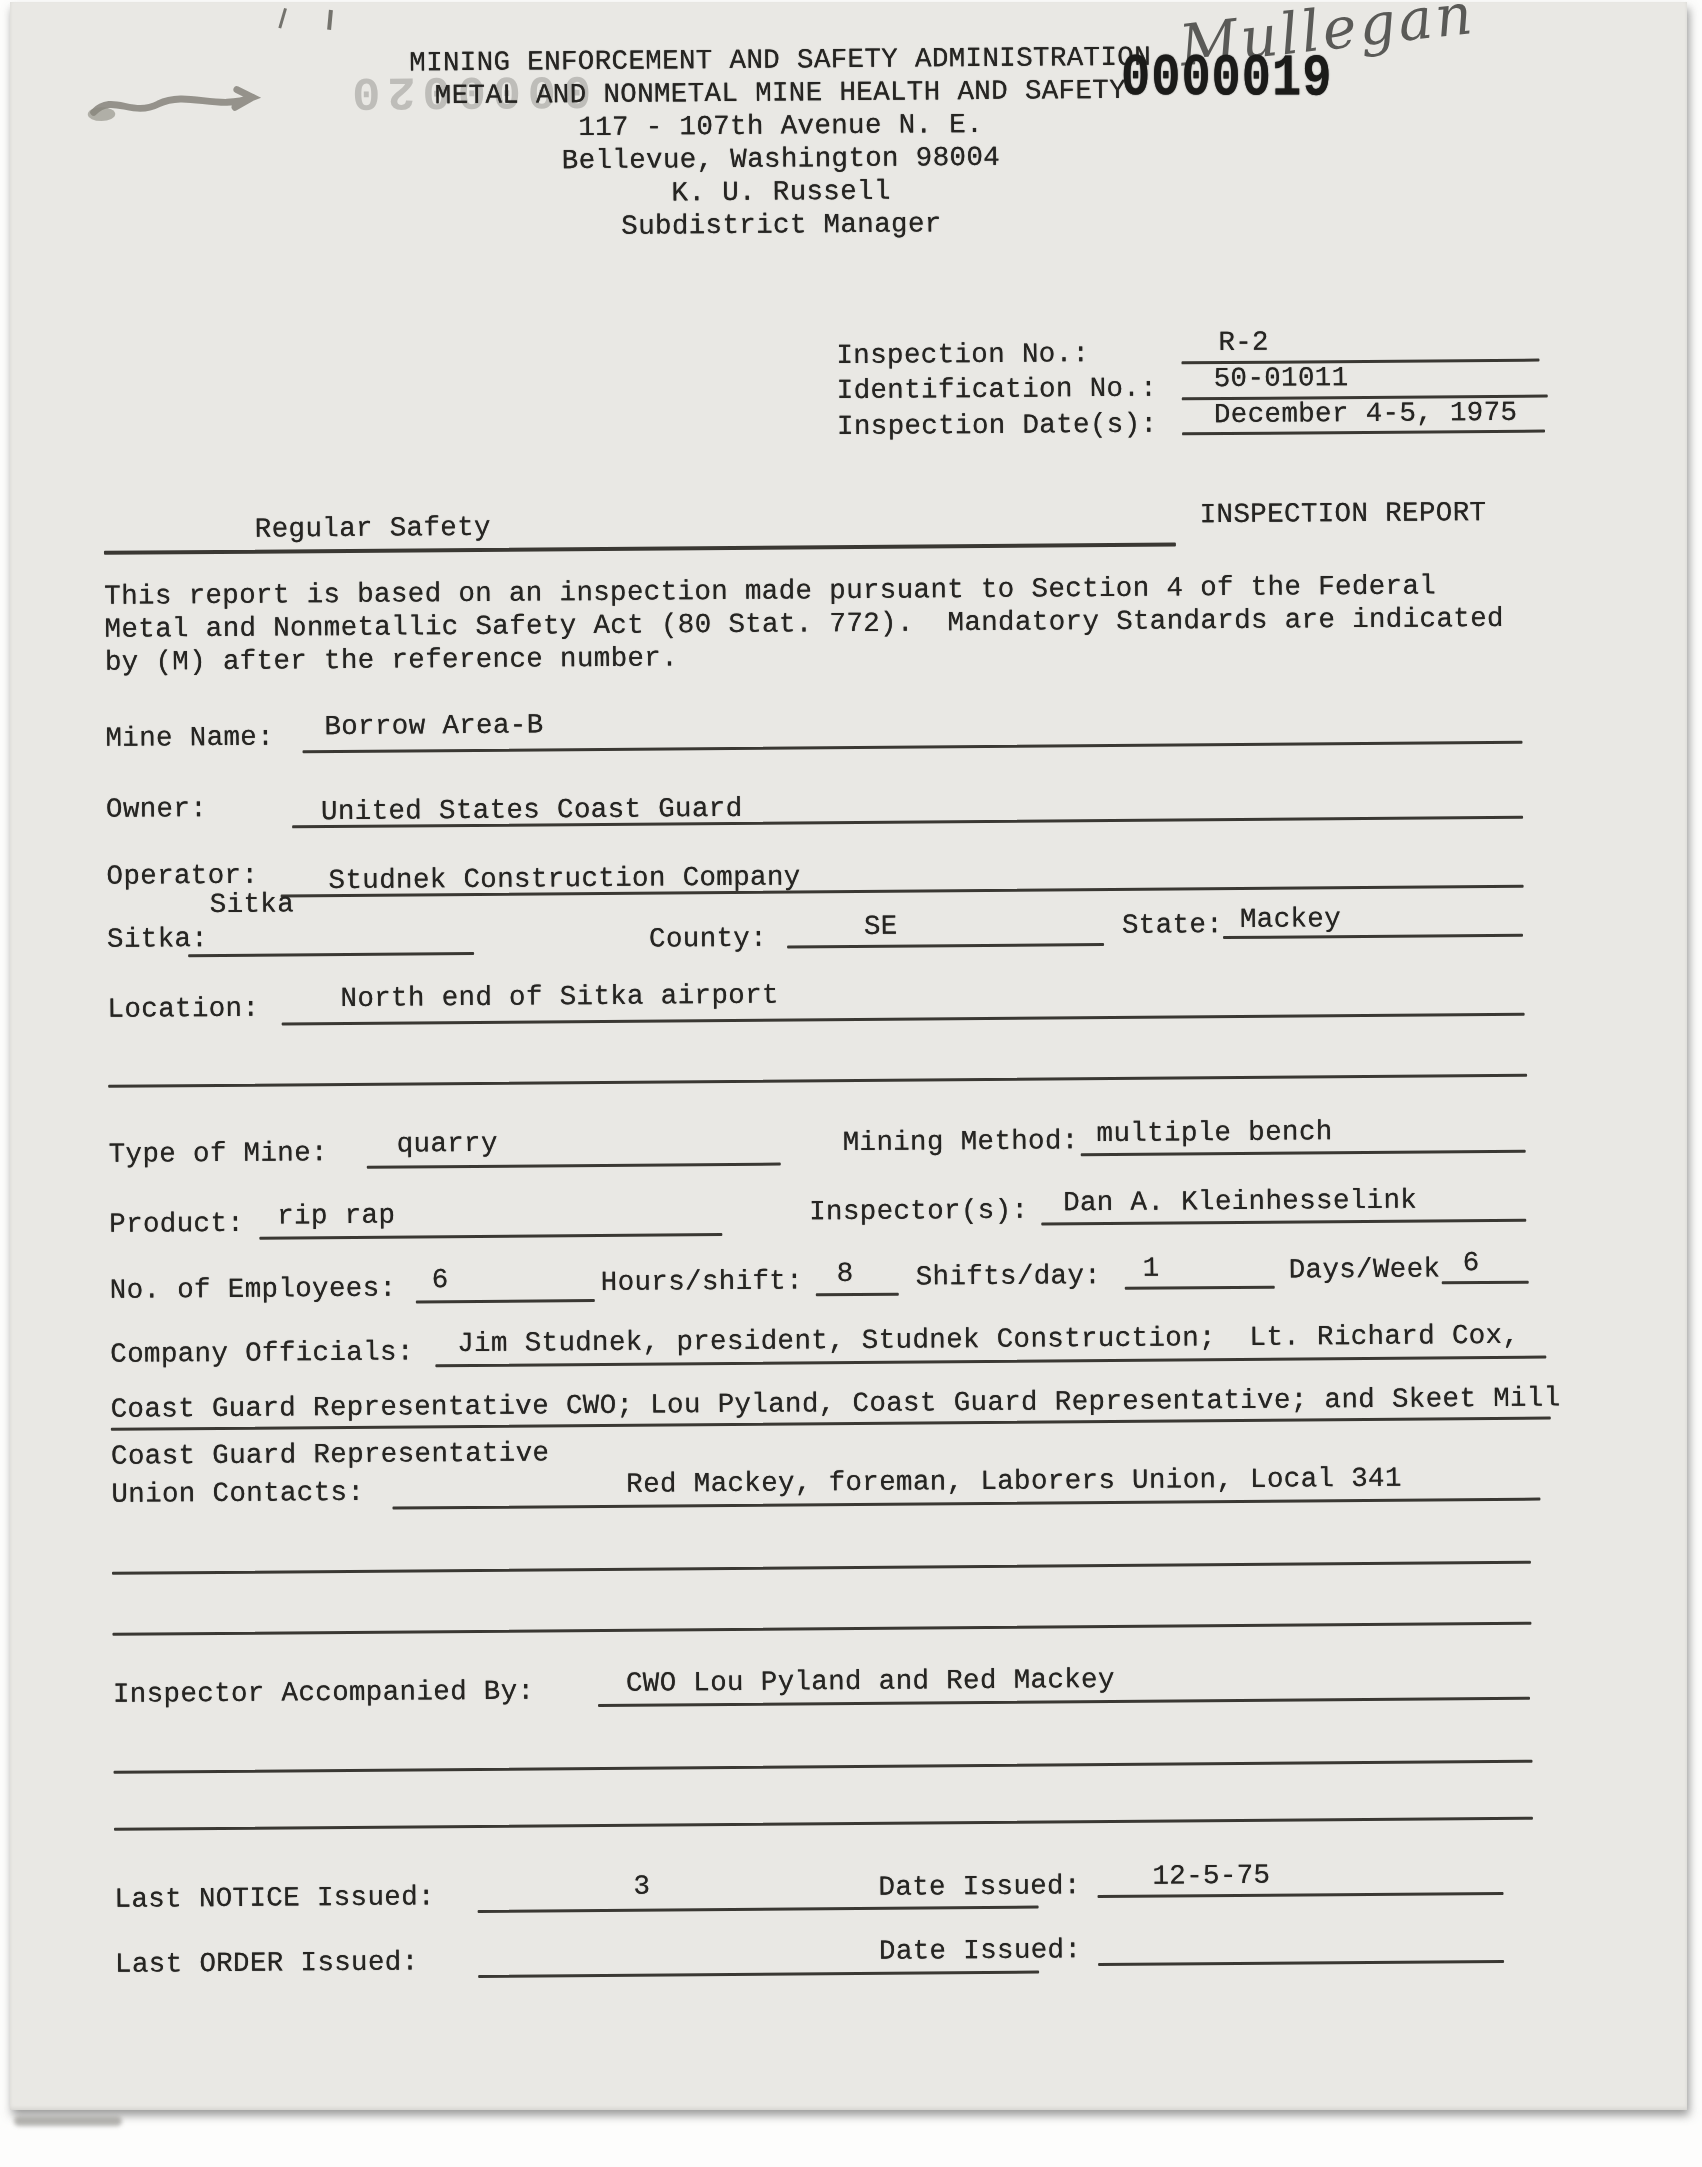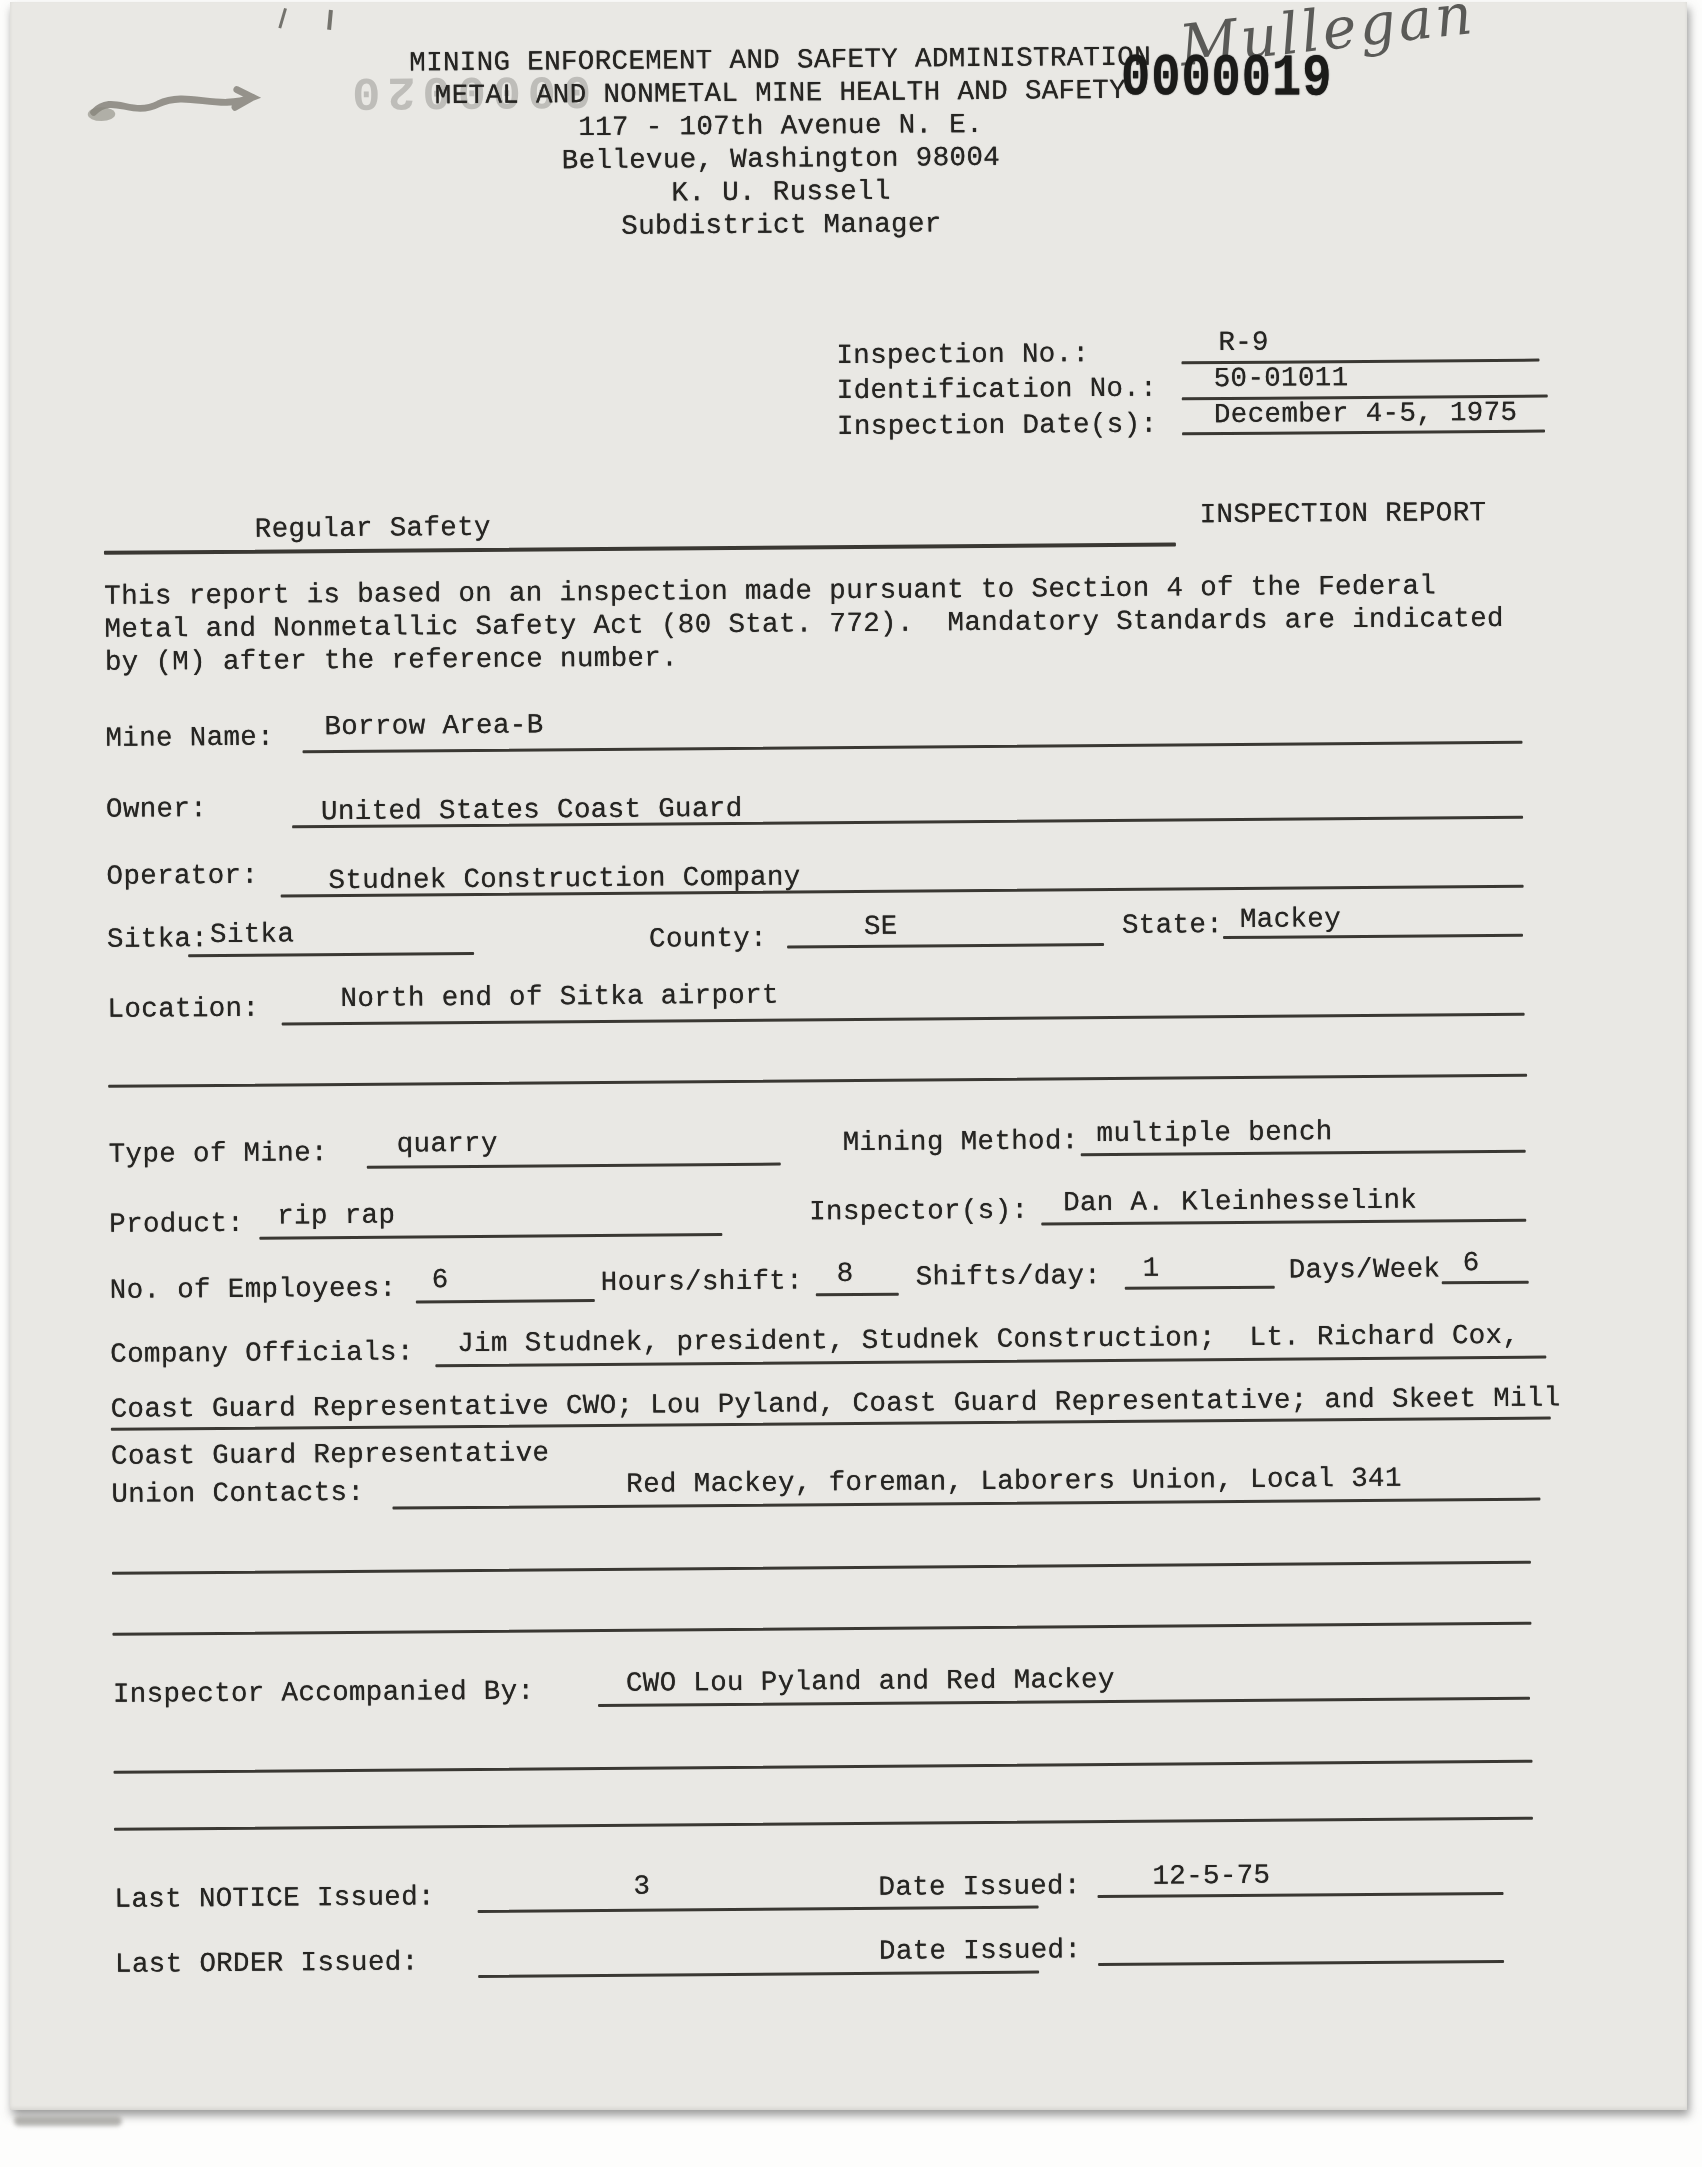--- a/index.html
+++ b/index.html
@@ -71,21 +71,21 @@
       <div>117 - 107th Avenue N. E.</div>
       <div>Bellevue, Washington 98004</div>
       <div>K. U. Russell</div>
       <div>Subdistrict Manager</div>
     </div>
 
     <div class="signature">Mullegan</div>
     <div class="stamp">0000019</div>
 
     <div class="t" style="left:842px;top:339px">Inspection No.:</div>
-    <div class="t" style="left:1224px;top:329px">R-9</div>
+    <div class="t" style="left:1224px;top:329px">R-2</div>
     <div class="ln" style="left:1187px;top:364px;width:358px"></div>
     <div class="t" style="left:842px;top:374px">Identification No.:</div>
     <div class="t" style="left:1219px;top:365px">50-01011</div>
     <div class="ln" style="left:1187px;top:400px;width:366px"></div>
     <div class="t" style="left:842px;top:410px">Inspection Date(s):</div>
     <div class="t" style="left:1219px;top:401px">December 4-5, 1975</div>
     <div class="ln" style="left:1187px;top:435px;width:363px"></div>
 
     <div class="t" style="left:259px;top:508px">Regular Safety</div>
     <div class="ln thick" style="left:108px;top:545px;width:1072px"></div>
@@ -103,21 +103,21 @@
 
     <div class="t" style="left:108px;top:787px">Owner:</div>
     <div class="t" style="left:323px;top:791px">United States Coast Guard</div>
     <div class="ln" style="left:294px;top:821px;width:1231px"></div>
 
     <div class="t" style="left:108px;top:854px">Operator:</div>
     <div class="t" style="left:330px;top:860px">Studnek Construction Company</div>
     <div class="ln" style="left:282px;top:890px;width:1243px"></div>
 
     <div class="t" style="left:108px;top:917px">Sitka:</div>
-    <div class="t" style="left:211px;top:913px">Sitka</div>
+    <div class="t" style="left:211px;top:883px">Sitka</div>
     <div class="ln" style="left:189px;top:949px;width:286px"></div>
     <div class="t" style="left:650px;top:921px">County:</div>
     <div class="t" style="left:865px;top:910px">SE</div>
     <div class="ln" style="left:788px;top:945px;width:317px"></div>
     <div class="t" style="left:1123px;top:911px">State:</div>
     <div class="t" style="left:1241px;top:906px">Mackey</div>
     <div class="ln" style="left:1224px;top:939px;width:300px"></div>
 
     <div class="t" style="left:108px;top:987px">Location:</div>
     <div class="t" style="left:341px;top:978px">North end of Sitka airport</div>

